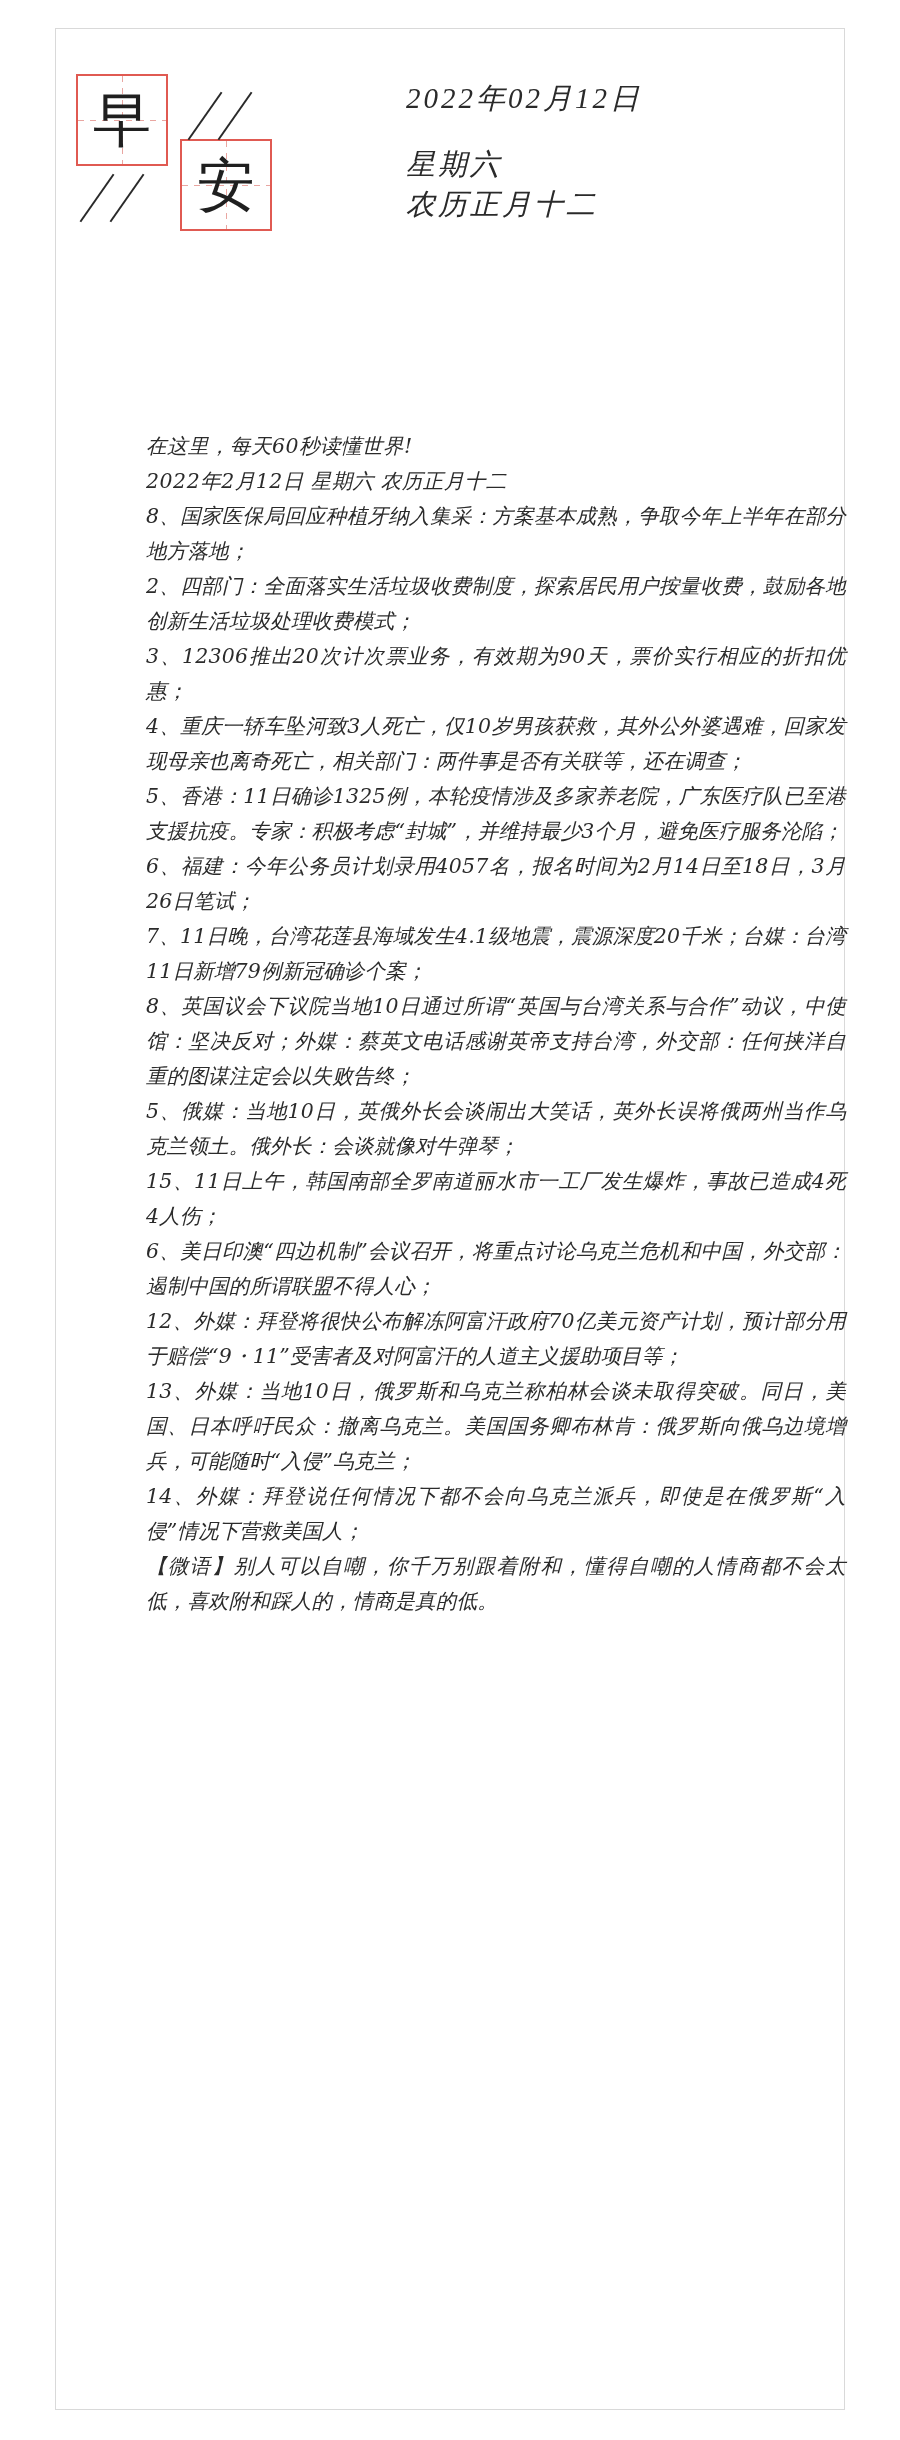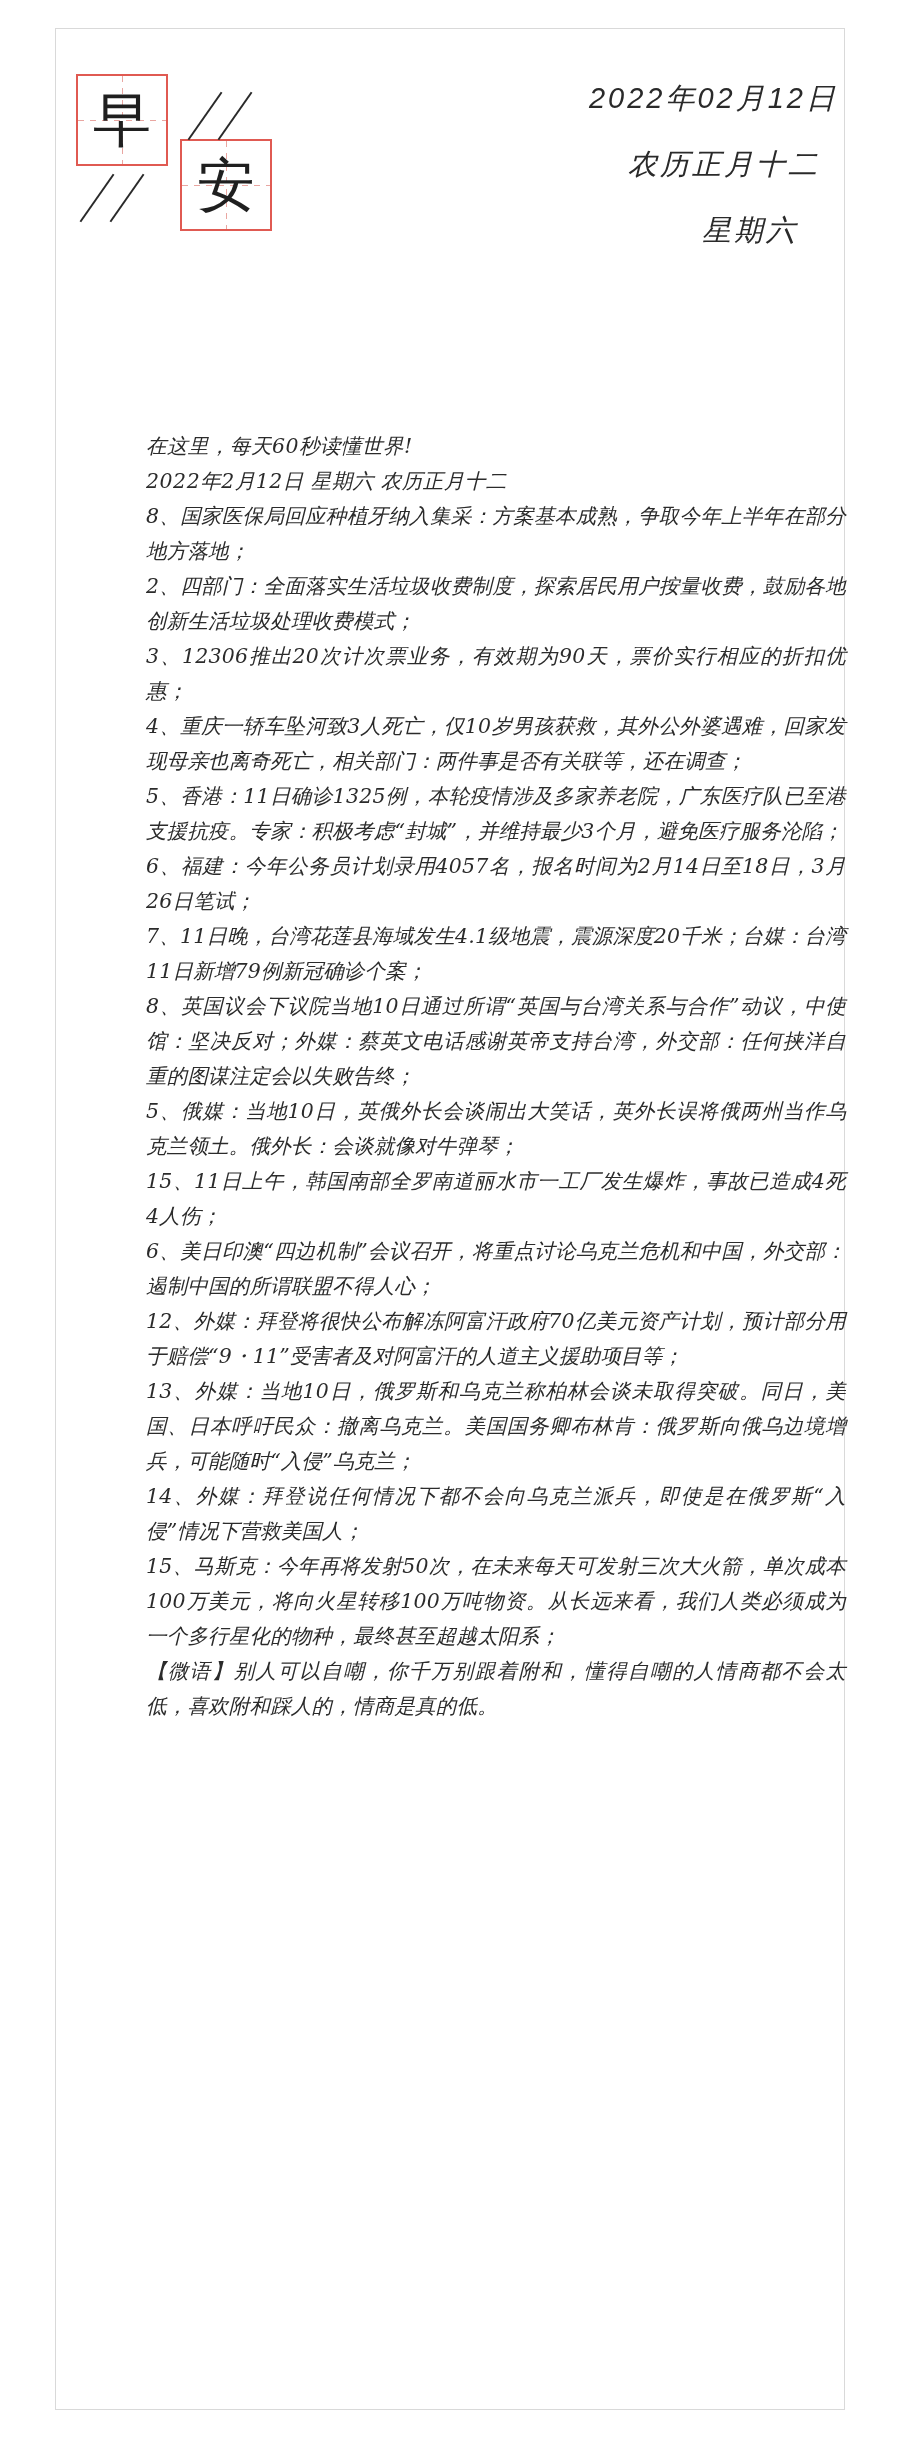--- a/index.html
+++ b/index.html
@@ -85,25 +85,24 @@
   
   .slash {
     position: absolute;
     width: 2px;
     background: #2a2a2a;
     transform-origin: center;
   }
 
   .date-block {
     position: absolute;
-    right: 8px;
+    right: 20px;
     top: 50px;
     width: 420px;
-    text-align: right;
-    font-family: Liberation Sans, sans-serif;
+    font-family: Liberation Serif, serif;
     color: #2a2a2a;
   }
   .date-line {
     font-size: 29px;
     letter-spacing: 3px;
     font-style: italic;
     margin-bottom: 26px;
     white-space: nowrap;
   }
   .date-line.l2 { padding-right: 18px; }
@@ -146,40 +145,39 @@
         <span>安</span>
       </div>
 
       <div class="slash" style="left:148px; top:58px; height:58px; transform: rotate(35deg);"></div>
       <div class="slash" style="left:178px; top:58px; height:58px; transform: rotate(35deg);"></div>
       <div class="slash" style="left:40px; top:140px; height:58px; transform: rotate(35deg);"></div>
       <div class="slash" style="left:70px; top:140px; height:58px; transform: rotate(35deg);"></div>
 
       <div class="date-block">
         <div class="date-line l1">2022年02月12日</div>
+        <div class="date-line l3">星期六</div>
         <div class="date-line l2">农历正月十二</div>
-        <div class="date-line l3">星期六</div>
       </div>
     </div>
 
     <div class="content">
       <p>在这里，每天60秒读懂世界!</p>
       <p>2022年2月12日 星期六 农历正月十二</p>
       <p class="tight">8、国家医保局回应种植牙纳入集采：方案基本成熟，争取今年上半年在部分地方落地；</p>
       <p class="tight">2、四部门：全面落实生活垃圾收费制度，探索居民用户按量收费，鼓励各地创新生活垃圾处理收费模式；</p>
       <p class="tight">3、12306推出20次计次票业务，有效期为90天，票价实行相应的折扣优惠；</p>
       <p class="tight">4、重庆一轿车坠河致3人死亡，仅10岁男孩获救，其外公外婆遇难，回家发现母亲也离奇死亡，相关部门：两件事是否有关联等，还在调查；</p>
       <p class="tight">5、香港：11日确诊1325例，本轮疫情涉及多家养老院，广东医疗队已至港支援抗疫。专家：积极考虑“封城”，并维持最少3个月，避免医疗服务沦陷；</p>
       <p class="tight">6、福建：今年公务员计划录用4057名，报名时间为2月14日至18日，3月26日笔试；</p>
       <p class="tight">7、11日晚，台湾花莲县海域发生4.1级地震，震源深度20千米；台媒：台湾11日新增79例新冠确诊个案；</p>
       <p class="tight">8、英国议会下议院当地10日通过所谓“英国与台湾关系与合作”动议，中使馆：坚决反对；外媒：蔡英文电话感谢英帝支持台湾，外交部：任何挟洋自重的图谋注定会以失败告终；</p>
       <p class="tight">5、俄媒：当地10日，英俄外长会谈闹出大笑话，英外长误将俄两州当作乌克兰领土。俄外长：会谈就像对牛弹琴；</p>
       <p class="tight">15、11日上午，韩国南部全罗南道丽水市一工厂发生爆炸，事故已造成4死4人伤；</p>
       <p class="tight">6、美日印澳“四边机制”会议召开，将重点讨论乌克兰危机和中国，外交部：遏制中国的所谓联盟不得人心；</p>
       <p class="tight">12、外媒：拜登将很快公布解冻阿富汗政府70亿美元资产计划，预计部分用于赔偿“9・11”受害者及对阿富汗的人道主义援助项目等；</p>
       <p class="tight">13、外媒：当地10日，俄罗斯和乌克兰称柏林会谈未取得突破。同日，美国、日本呼吁民众：撤离乌克兰。美国国务卿布林肯：俄罗斯向俄乌边境增兵，可能随时“入侵”乌克兰；</p>
       <p class="tight">14、外媒：拜登说任何情况下都不会向乌克兰派兵，即使是在俄罗斯“入侵”情况下营救美国人；</p>
-      <p class="tight">15、马斯克：今年再将发射50次，在未来每天可发射三次大火箭，单次成本100万美元，将向火星转移100万吨物资。从长远来看，我们人类必须成为一个多行星化的物种，最终甚至超越太阳系；</p>
       <p class="tight">【微语】别人可以自嘲，你千万别跟着附和，懂得自嘲的人情商都不会太低，喜欢附和踩人的，情商是真的低。</p>
     </div>
 
   </div>
 </div>
 
 </body></html>

